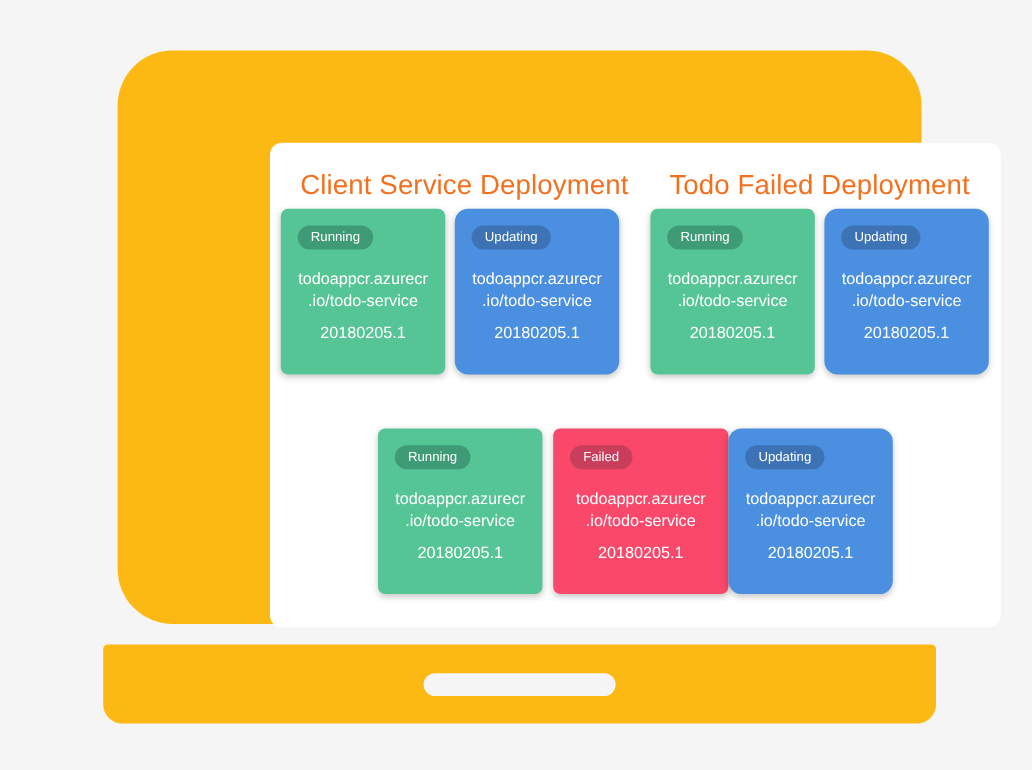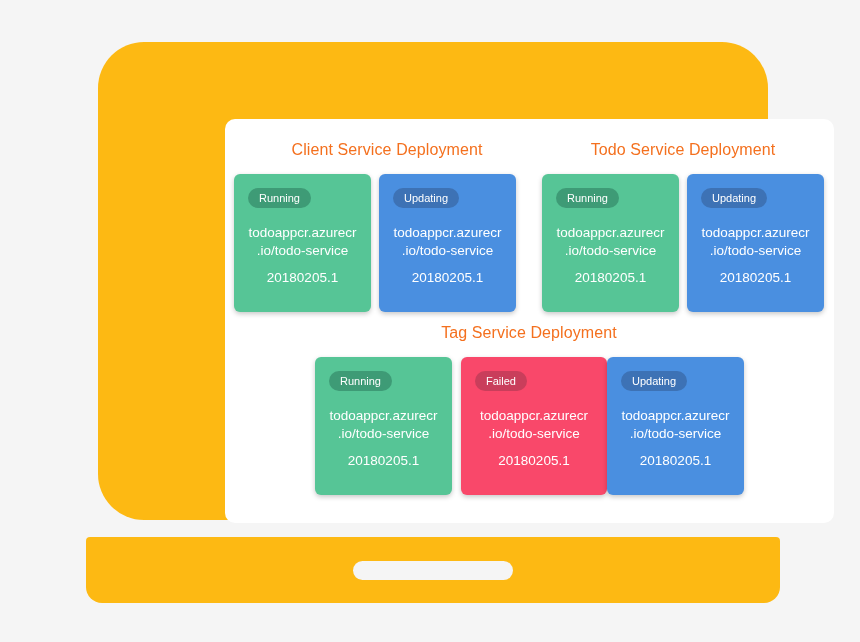--- a/index.html
+++ b/index.html
@@ -69,37 +69,37 @@
   
   .screen-inner {
     position: absolute;
     inset: 0;
   }
 
   .group-title {
     position: absolute;
     text-align: center;
     color: #F4701E;
-    font-size: 16px;
+    font-size: 23px;
     font-weight: 400;
     white-space: nowrap;
     letter-spacing: 0.1px;
   }
 
   .card {
     position: absolute;
     border-radius: 6px;
     box-shadow: 0 2px 5px rgba(0,0,0,0.22);
     box-sizing: border-box;
     color: #ffffff;
     padding-left: 36px;
   }
 
   .card.green  { background: #56C596; }
-  .card.blue   { background: #4A8FE0; }
+  .card.blue   { background: #4A8FE0; border-radius: 11px; }
   .card.red    { background: #F9486A; }
 
   .badge {
     position: absolute;
     left: 14px;
     top: 14px;
     height: 20px;
     line-height: 20px;
     padding: 0 11px;
     border-radius: 10px;
@@ -158,41 +158,40 @@
 
         <div class="card blue" style="left:154px; top:55px; width:137px; height:138px;">
           <span class="badge">Updating</span>
           <div class="card-url">
             <div>todoappcr.azurecr</div>
             <div>.io/todo-service</div>
           </div>
           <div class="card-version">20180205.1</div>
         </div>
 
-        <div class="group-title" style="left:318px; top:22px; width:280px;">Todo Service Deployment</div>
+        <div class="group-title" style="left:318px; top:22px; width:280px;">Todo Failed Deployment</div>
 
         <div class="card green" style="left:317px; top:55px; width:137px; height:138px;">
           <span class="badge">Running</span>
           <div class="card-url">
             <div>todoappcr.azurecr</div>
             <div>.io/todo-service</div>
           </div>
           <div class="card-version">20180205.1</div>
         </div>
 
         <div class="card blue" style="left:462px; top:55px; width:137px; height:138px;">
           <span class="badge">Updating</span>
           <div class="card-url">
             <div>todoappcr.azurecr</div>
             <div>.io/todo-service</div>
           </div>
           <div class="card-version">20180205.1</div>
         </div>
 
-        <div class="group-title" style="left:164px; top:205px; width:280px;">Tag Service Deployment</div>
 
         <div class="card green" style="left:90px; top:238px; width:137px; height:138px;">
           <span class="badge">Running</span>
           <div class="card-url">
             <div>todoappcr.azurecr</div>
             <div>.io/todo-service</div>
           </div>
           <div class="card-version">20180205.1</div>
         </div>
 

